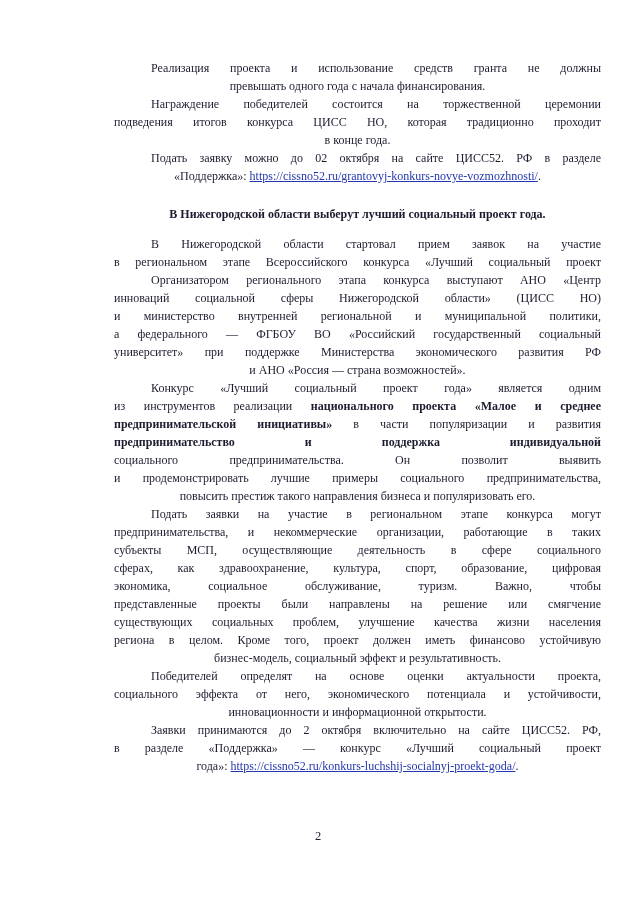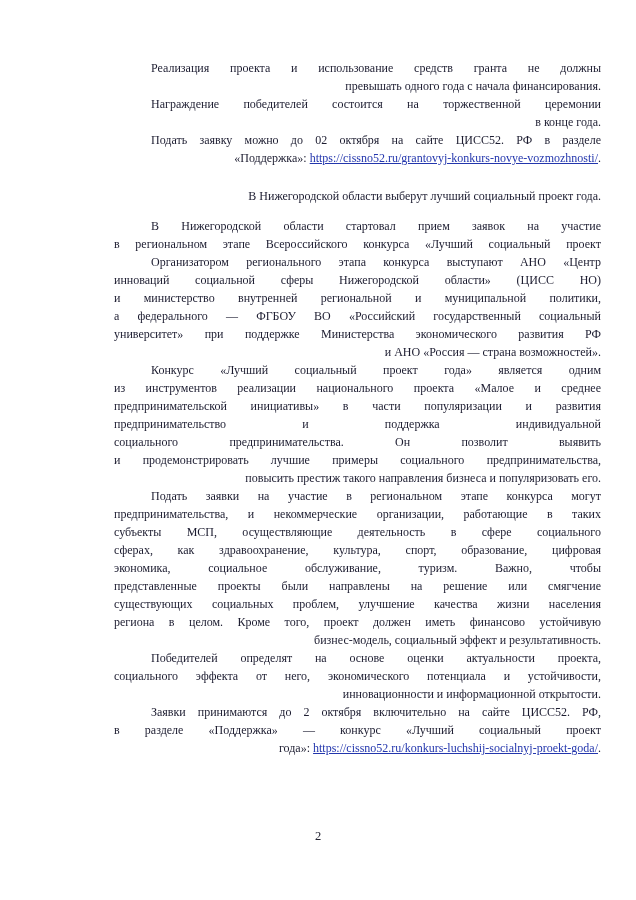--- a/index.html
+++ b/index.html
@@ -23,28 +23,28 @@
     font-size:12px;
     margin-left:22px;
   }
   .line{
     line-height:18px;
     text-align:justify;
     text-align-last:justify;
     white-space:normal;
   }
   .line.last{
-    text-align:right;
+    text-align:center;
     text-align-last:auto;
   }
   .line.indent{text-indent:37px;}
   .block-h{margin-top:20px;margin-bottom:12px;}
   .block-h .line{font-weight:bold;}
   .block-source{margin-bottom:14px;}
-  .bold{font-weight:normal;}
+  .bold{font-weight:bold;}
   .hyperlink{
     color:var(--link-color);
     text-decoration:underline;
     cursor:pointer;
   }
   .footer{
     position:absolute;
     top:828px;left:0;width:636px;
     text-align:center;
     font-size:12.5px;
@@ -56,20 +56,21 @@
 <body>
 
 <div class="page">
   <div class="doc">
       <div class="block block-p">
         <div class="line indent"><span>Реализация проекта и&nbsp;использование средств гранта не&nbsp;должны</span></div>
         <div class="line last"><span>превышать одного года с начала финансирования.</span></div>
       </div>
       <div class="block block-p">
         <div class="line indent"><span>Награждение победителей состоится на&nbsp;торжественной церемонии</span></div>
+        <div class="line"><span>подведения итогов конкурса ЦИСС НО, которая традиционно проходит</span></div>
         <div class="line last"><span>в конце года.</span></div>
       </div>
       <div class="block block-p">
         <div class="line indent"><span>Подать заявку можно до&nbsp;02 октября на&nbsp;сайте ЦИСС52. РФ&nbsp;в разделе</span></div>
         <div class="line last"><span>«Поддержка»: </span><a class="hyperlink">https://cissno52.ru/grantovyj-konkurs-novye-vozmozhnosti/</a><span>.</span></div>
       </div>
       <div class="block block-h">
         <div class="line last"><span class="bold">В Нижегородской области выберут лучший социальный проект года.</span></div>
       </div>
       <div class="block block-p">

